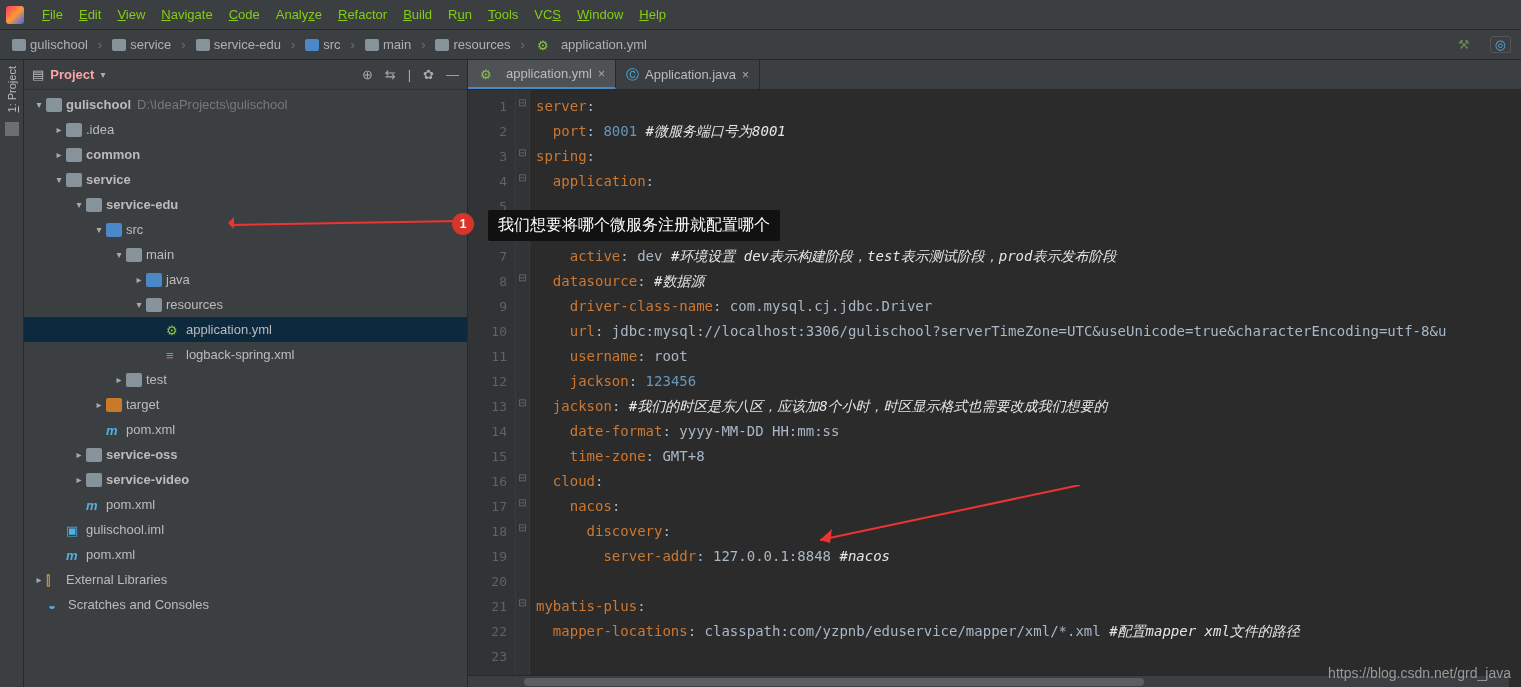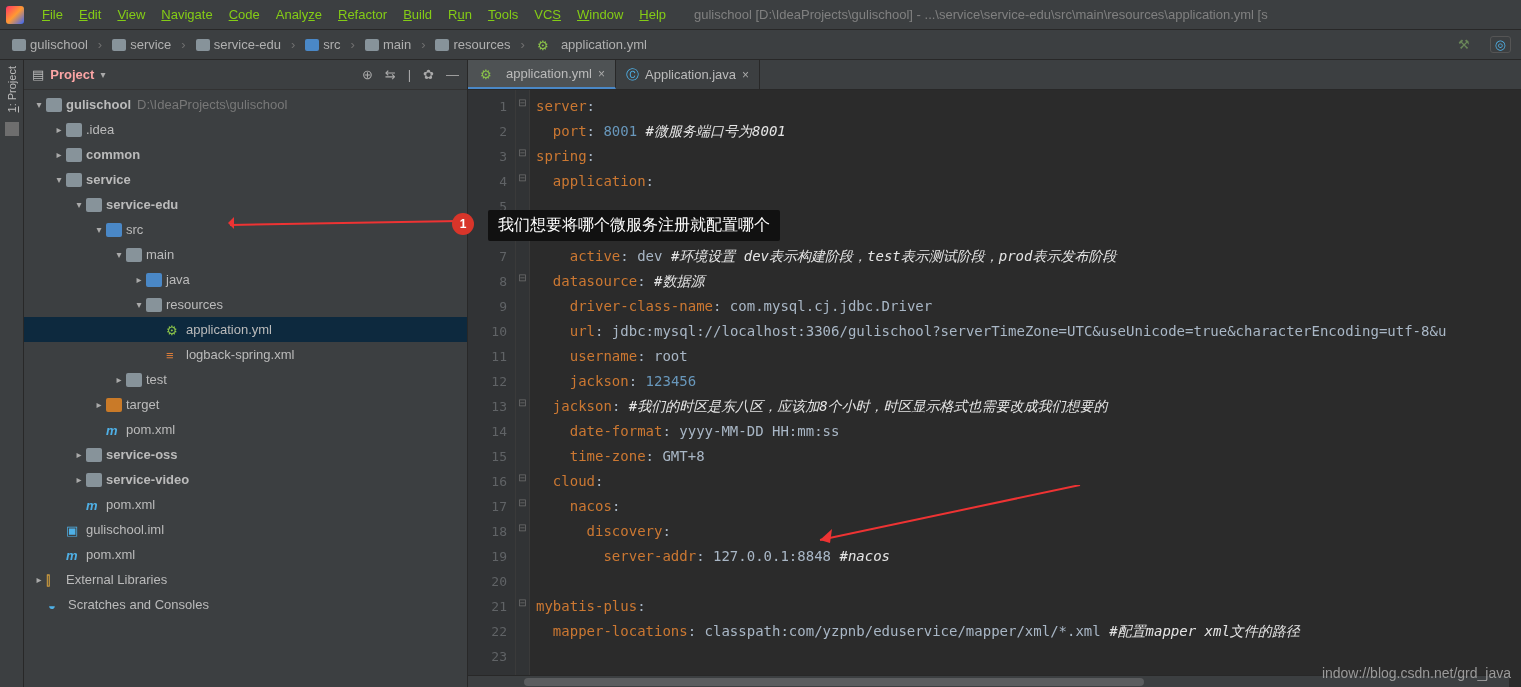--- a/index.html
+++ b/index.html
@@ -314,21 +314,20 @@
   <span class="menu-item"><u>N</u>avigate</span>
   <span class="menu-item"><u>C</u>ode</span>
   <span class="menu-item">Analy<u>z</u>e</span>
   <span class="menu-item"><u>R</u>efactor</span>
   <span class="menu-item"><u>B</u>uild</span>
   <span class="menu-item">R<u>u</u>n</span>
   <span class="menu-item"><u>T</u>ools</span>
   <span class="menu-item">VC<u>S</u></span>
   <span class="menu-item"><u>W</u>indow</span>
   <span class="menu-item"><u>H</u>elp</span>
-  <span class="title">gulischool [D:\IdeaProjects\gulischool] - ...\service\service-edu\src\main\resources\application.yml [s</span>
 </div>
 
 <div class="navbar">
   <span class="crumb">
       <span class="folder-ico"></span>
       <span>gulischool</span>
     </span>
     <span class="crumb-sep"></span>
   <span class="crumb">
       <span class="folder-ico"></span>
@@ -586,13 +585,13 @@
 
 <div class="red-arrow-1"></div>
 <div class="badge-1">1</div>
 <div class="tooltip">我们想要将哪个微服务注册就配置哪个</div>
 <div class="red-arrow-2">
   <svg viewBox="0 0 280 60">
       <path d="M 270 0 L 10 55" stroke="#e33" stroke-width="2" fill="none"></path>
       <path d="M 10 55 L 22 44 L 20 58 Z" fill="#e33"></path>
     </svg>
 </div>
-<div class="watermark">indow://blog.csdn.net/grd_java</div>
+<div class="watermark">https://blog.csdn.net/grd_java</div>
 
 </body></html>

